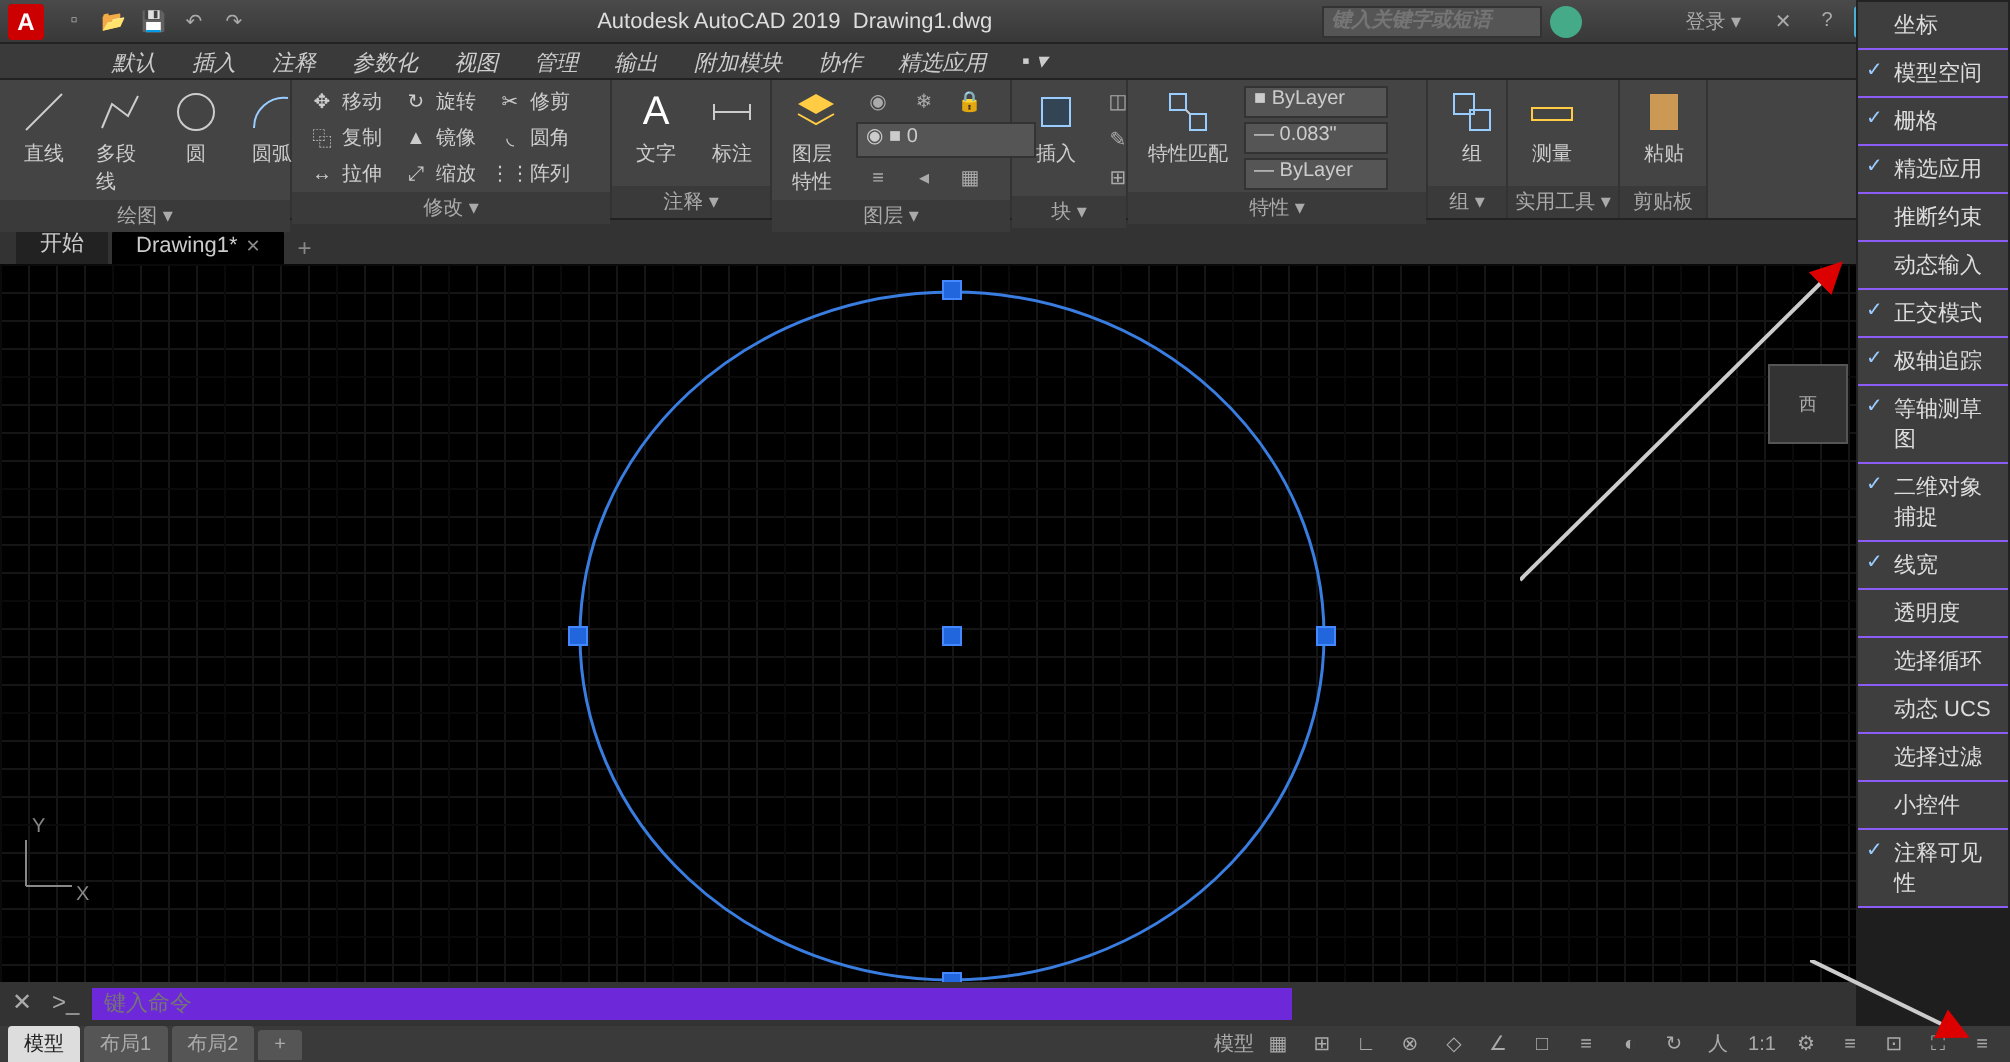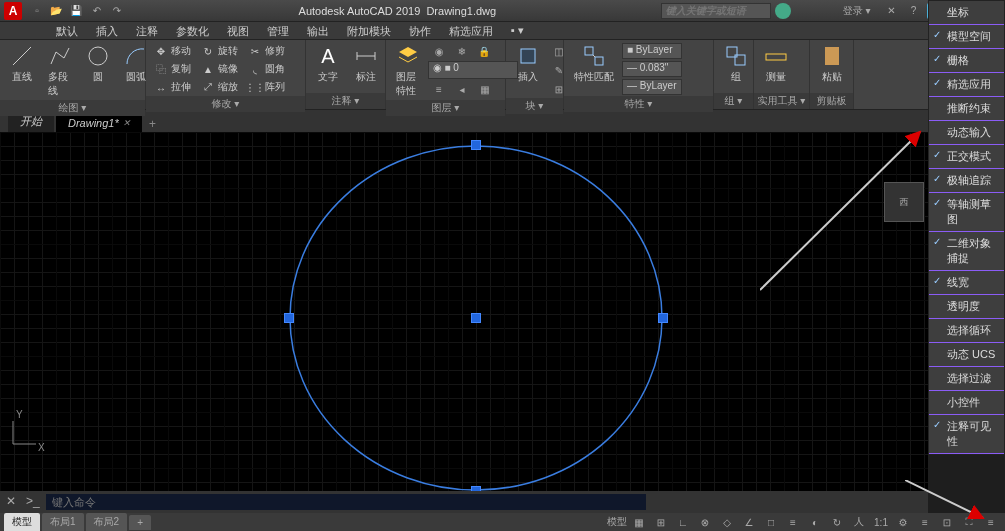--- a/index.html
+++ b/index.html
@@ -10,38 +10,38 @@
     .qat { display: flex; gap: 2px; margin-right: 8px; }
     .qat-btn { width: 18px; height: 16px; display: flex; align-items: center; justify-content: center; font-size: 10px; color: #aaa; }
     .title-center { flex: 1; text-align: center; color: #ddd; font-size: 11px; }
     .title-right { display: flex; gap: 4px; align-items: center; }
     .search-box { width: 110px; height: 16px; background: #555; border: 1px solid #333; color: #888; font-size: 10px; padding: 0 4px; font-style: italic; font-weight: bold; }
     .info-btn { width: 16px; height: 16px; background: #4a8; border-radius: 50%; font-size: 9px; }
     .login-btn { color: #aaa; font-size: 10px; padding: 0 8px; margin-left: 40px; }
     .speed { background: #4ab0d8; color: #fff; padding: 1px 6px; font-size: 10px; border-radius: 2px; display: flex; align-items: center; gap: 2px; }
     .speed-icon { width: 14px; height: 14px; }
     
-    .menubar { height: 18px; background: #3a3a3a; display: flex; padding: 0 30px 0 48px; gap: 2px; border-bottom: 1px solid #222; }
+    .menubar { height: 18px; background: #3a3a3a; display: flex; padding: 0 30px 0 48px; gap: 2px; border-bottom: 1px solid #222; font-style: italic; }
     .menu-item { padding: 2px 8px; font-size: 11px; color: #ccc; }
     
     .ribbon { height: 70px; background: #444; display: flex; border-bottom: 1px solid #222; }
     .ribbon-panel { border-right: 1px solid #333; padding: 2px 4px; display: flex; flex-direction: column; position: relative; }
     .panel-content { flex: 1; display: flex; gap: 2px; align-items: flex-start; }
     .panel-label { text-align: center; font-size: 10px; color: #aaa; padding: 1px 0; background: #3a3a3a; margin: 0 -4px -2px -4px; }
     .big-btn { display: flex; flex-direction: column; align-items: center; justify-content: center; padding: 2px 6px; gap: 2px; }
     .big-btn .icon { width: 24px; height: 24px; display: flex; align-items: center; justify-content: center; }
     .big-btn .lbl { font-size: 10px; color: #ccc; }
     .btn-grid { display: grid; grid-template-columns: repeat(3, 22px); gap: 1px; }
     .sm-btn { width: 22px; height: 18px; display: flex; align-items: center; justify-content: center; font-size: 10px; color: #aaa; }
     .row-btn { display: flex; align-items: center; gap: 3px; font-size: 10px; color: #ccc; padding: 1px 4px; height: 18px; }
     .row-btn .ico { width: 14px; height: 14px; display: flex; align-items: center; justify-content: center; }
     .layer-combo { width: 90px; height: 18px; background: #555; border: 1px solid #333; font-size: 10px; padding: 0 4px; color: #ccc; }
-    .prop-combo { width: 60px; height: 16px; background: #555; border: 1px solid #333; font-size: 10px; padding: 0 4px; color: #ccc; margin: 1px 0; }
-    
-    .doctabs { height: 22px; background: #333; display: flex; align-items: flex-end; padding: 0 8px; gap: 2px; font-style: italic; }
+    .prop-combo { width: 72px; height: 16px; background: #555; border: 1px solid #333; font-size: 10px; padding: 0 4px; color: #ccc; margin: 1px 0; }
+    
+    .doctabs { height: 22px; background: #333; display: flex; align-items: flex-end; padding: 0 8px; gap: 2px; }
     .doctab { padding: 3px 12px; background: #222; color: #ccc; font-size: 11px; border-radius: 3px 3px 0 0; display: flex; align-items: center; gap: 4px; }
     .doctab.active { background: #000; }
     .doctab .close { font-size: 9px; color: #888; }
     .addtab { width: 16px; height: 16px; color: #888; display: flex; align-items: center; justify-content: center; font-size: 12px; }
     
     .canvas-area { position: absolute; top: 132px; left: 0; right: 77px; bottom: 40px; background: #000; }
     .grid-bg { position: absolute; inset: 0; background-image: 
       linear-gradient(#0a0a0a 1px, transparent 1px),
       linear-gradient(90deg, #0a0a0a 1px, transparent 1px),
       linear-gradient(#151515 1px, transparent 1px),
@@ -51,21 +51,21 @@
     .grip { position: absolute; width: 10px; height: 10px; background: #2266dd; border: 1px solid #4488ff; }
     .ucs { position: absolute; left: 8px; bottom: 40px; color: #888; font-size: 10px; }
     .ucs svg { width: 30px; height: 30px; }
     .view-cube { position: absolute; right: 4px; top: 50px; width: 40px; height: 40px; background: #333; border: 1px solid #555; display: flex; align-items: center; justify-content: center; font-size: 9px; color: #aaa; }
     .ctx-menu { position: absolute; top: 0; right: 0; width: 77px; background: #3e3e3e; border: 1px solid #222; font-size: 11px; }
     .ctx-item { padding: 4px 6px 4px 18px; color: #ddd; position: relative; border-bottom: 1px solid #8b5cf6; }
     .ctx-item.checked::before { content: "✓"; position: absolute; left: 4px; color: #9cf; font-size: 10px; }
     
     .cmdline { position: absolute; left: 0; right: 77px; bottom: 18px; height: 22px; background: #333; display: flex; align-items: center; padding: 0 6px; gap: 4px; }
     .cmd-icon { width: 16px; height: 16px; color: #aaa; font-size: 12px; }
-    .cmd-input { flex: 1; max-width: 600px; height: 16px; background: #0f172a; border: none; color: #aaa; font-size: 11px; padding: 0 6px; }
+    .cmd-input { flex: 1; max-width: 600px; height: 16px; background: #6d28d9; border: none; color: #aaa; font-size: 11px; padding: 0 6px; }
     
     .statusbar { position: absolute; left: 0; right: 0; bottom: 0; height: 18px; background: #3a3a3a; display: flex; align-items: center; padding: 0 4px; font-size: 10px; color: #aaa; }
     .status-tab { padding: 2px 8px; background: #ddd; color: #222; margin-right: 2px; border-radius: 2px 2px 0 0; }
     .status-tab.inactive { background: #555; color: #aaa; }
     .status-right { margin-left: auto; display: flex; gap: 2px; }
     .status-btn { width: 20px; height: 16px; display: flex; align-items: center; justify-content: center; }
     
     .arrow { position: absolute; pointer-events: none; z-index: 50; }
     svg line, svg polyline, svg circle { stroke: currentColor; }
   </style>

